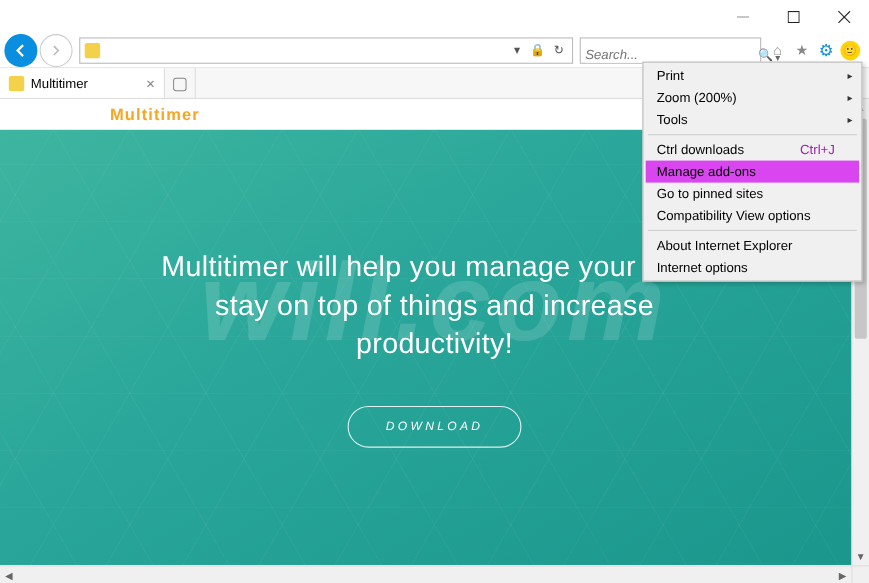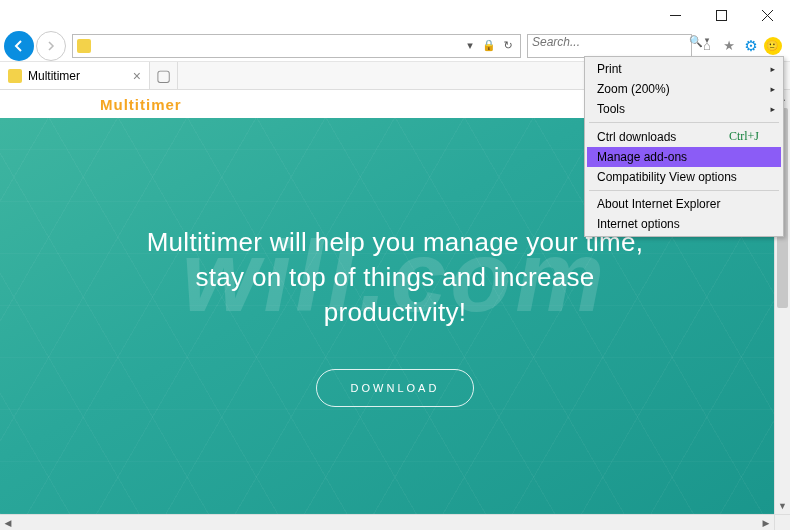--- a/index.html
+++ b/index.html
@@ -11,21 +11,21 @@
 
 .toolbar { height: 32px; display: flex; align-items: center; padding: 0 4px; gap: 2px; background: #fff; border-bottom: 1px solid #e5e5e5; }
 .nav-btn { width: 30px; height: 30px; border-radius: 50%; display: flex; align-items: center; justify-content: center; }
 .nav-back { background: #0a8ee0; color: #fff; }
 .nav-fwd { border: 1px solid #ccc; color: #888; }
 .addr-box { flex: 1; height: 24px; border: 1px solid #bbb; display: flex; align-items: center; padding: 0 4px; gap: 4px; margin: 0 4px; background: #fff; }
 .addr-box .favicon { width: 14px; height: 14px; background: #f3d24a; border-radius: 2px; }
 .addr-box input { flex: 1; border: none; outline: none; font-size: 12px; }
 .addr-icons { display: flex; gap: 3px; color: #555; font-size: 11px; }
 .addr-icons span { width: 16px; text-align: center; }
-.search-box { width: 165px; height: 24px; border: 1px solid #bbb; display: flex; align-items: flex-start; padding: 0 4px; background: #fff; }
+.search-box { width: 165px; height: 24px; border: 1px solid #bbb; display: flex; align-items: flex-end; padding: 0 4px; background: #fff; }
 .search-box input { flex: 1; border: none; outline: none; font-size: 12px; font-style: italic; color: #888; }
 .search-box .mag { color: #555; font-size: 11px; }
 .tool-icons { display: flex; align-items: center; gap: 4px; padding: 0 4px; }
 .tool-icons .ico { width: 18px; height: 18px; display: flex; align-items: center; justify-content: center; font-size: 13px; color: #888; }
 .gear { color: #0a8ee0 !important; font-size: 15px !important; }
 .smiley { width: 18px; height: 18px; background: #ffd400; border-radius: 50%; display: flex; align-items: center; justify-content: center; font-size: 10px; }
 
 .tabs { height: 28px; display: flex; align-items: stretch; background: #f7f7f7; border-bottom: 1px solid #ddd; }
 .tab { display: flex; align-items: center; padding: 0 8px; gap: 6px; background: #fff; border-right: 1px solid #ddd; min-width: 150px; font-size: 12px; }
 .tab .favicon { width: 14px; height: 14px; background: #f3d24a; border-radius: 2px; }
@@ -35,30 +35,30 @@
 .viewport { position: relative; height: 424px; overflow: hidden; }
 .page-header { height: 28px; display: flex; align-items: center; padding: 0 100px; background: #fff; }
 .logo { color: #f5a623; font-weight: 600; font-size: 15px; letter-spacing: 1px; }
 .hero { height: 396px; background: linear-gradient(150deg, #3eb5a0 0%, #2aa79a 40%, #1a968c 100%); position: relative; display: flex; flex-direction: column; align-items: center; justify-content: center; color: #fff; text-align: center; padding: 0 40px; }
 .hero::before { content: ""; position: absolute; inset: 0; background-image:
   repeating-linear-gradient(60deg, rgba(255,255,255,0.05) 0 1px, transparent 1px 60px),
   repeating-linear-gradient(-60deg, rgba(255,255,255,0.05) 0 1px, transparent 1px 60px),
   repeating-linear-gradient(0deg, rgba(255,255,255,0.04) 0 1px, transparent 1px 52px);
   opacity: .8; }
 .hero h1 { font-weight: 300; font-size: 26px; line-height: 1.35; max-width: 520px; position: relative; letter-spacing: .3px; }
-.hero .dl { margin-top: 39px; border: 1.5px solid rgba(255,255,255,.85); padding: 12px 34px; border-radius: 999px; font-size: 11px; letter-spacing: 3px; position: relative; background: transparent; color: #fff; }
+.hero .dl { margin-top: 39px; border: 1.5px solid rgba(255,255,255,.85); padding: 12px 34px; border-radius: 999px; font-size: 11px; letter-spacing: 3px; position: relative; background: transparent; color: #fff; font-style: italic; }
 
 .watermark { position: absolute; left: 50%; top: 52%; transform: translate(-50%,-50%); font-size: 100px; font-weight: 700; color: rgba(255,255,255,0.14); letter-spacing: 4px; z-index: 5; user-select: none; pointer-events: none; font-style: italic; font-family: Arial, sans-serif; }
 
 .menu { position: absolute; top: 56px; right: 6px; width: 200px; background: #f0f0f0; border: 1px solid #bcbcbc; box-shadow: 2px 2px 4px rgba(0,0,0,.2); padding: 2px; font-size: 12px; z-index: 20; }
 .menu .item { display: flex; align-items: center; padding: 3px 22px 3px 10px; position: relative; white-space: nowrap; }
 .menu .item.sub::after { content: "▸"; position: absolute; right: 6px; font-size: 9px; color: #333; }
-.menu .item .shortcut { margin-left: auto; color: #15803d; font-family: Liberation Serif, serif; }
+.menu .item .shortcut { margin-left: auto; color: #a21caf; }
 .menu .sep { height: 1px; background: #d0d0d0; margin: 3px 2px; }
-.menu .item.highlight { background: #8b5cf6; }
+.menu .item.highlight { background: #d946ef; }
 
 .scrollbar-v { position: absolute; top: 90px; right: 0; width: 16px; bottom: 16px; background: #f0f0f0; border-left: 1px solid #ddd; z-index: 2; }
 .scrollbar-v .thumb { position: absolute; left: 2px; right: 2px; top: 18px; height: 200px; background: #c7c7c7; border-radius: 2px; }
 .scrollbar-v .arrow { position: absolute; left:0; right:0; height:16px; display:flex; align-items:center; justify-content:center; font-size:9px; color:#666; }
 .scrollbar-v .arrow.up{top:0} .scrollbar-v .arrow.down{bottom:0}
 .scrollbar-h { position: absolute; left:0; right:16px; bottom:0; height:16px; background:#f0f0f0; border-top:1px solid #ddd; z-index:2; }
 .scrollbar-h .arrow { position:absolute; top:0; bottom:0; width:16px; display:flex; align-items:center; justify-content:center; font-size:9px; color:#666; }
 .scrollbar-h .arrow.l{left:0} .scrollbar-h .arrow.r{right:0}
 .corner { position:absolute; right:0; bottom:0; width:16px; height:16px; background:#f0f0f0; border-left:1px solid #ddd; border-top:1px solid #ddd; z-index:2; }
 </style>
@@ -159,20 +159,23 @@
     </div>
     <div class="sep"></div>
     <div class="item">
       <span>Ctrl downloads</span>
       <span class="shortcut">Ctrl+J</span>
     </div>
     <div class="item highlight">
       <span>Manage add-ons</span>
     </div>
     <div class="item">
+      <span>Go to pinned sites</span>
+    </div>
+    <div class="item">
       <span>Compatibility View options</span>
     </div>
     <div class="sep"></div>
     <div class="item">
       <span>About Internet Explorer</span>
     </div>
     <div class="item">
       <span>Internet options</span>
     </div>
   </div>

